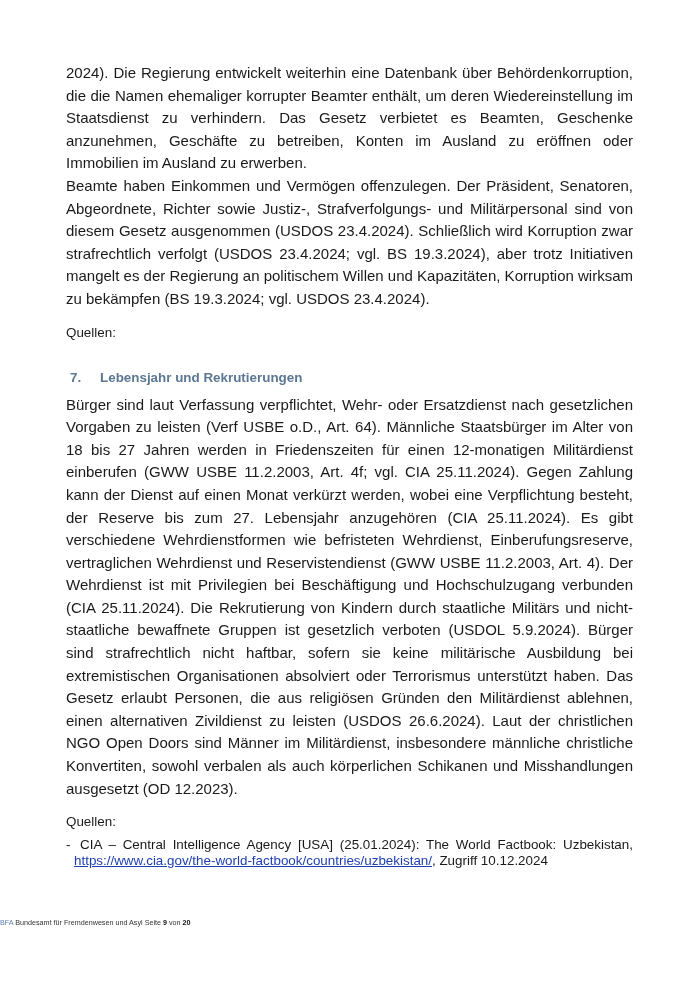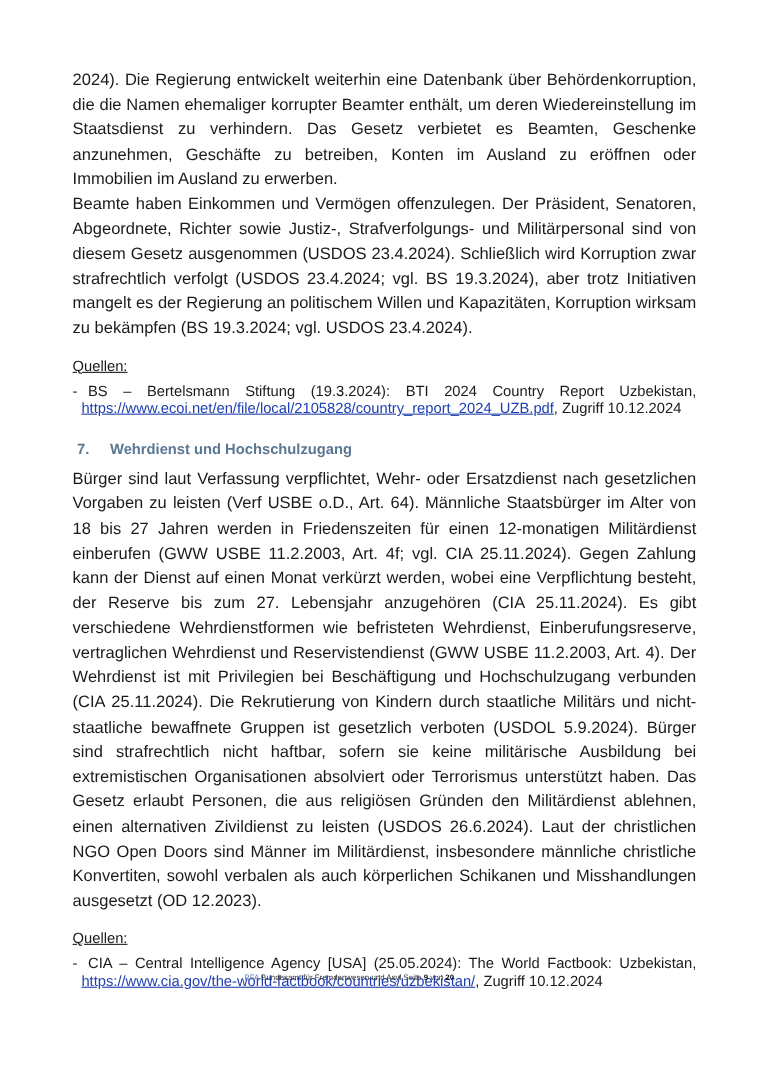--- a/index.html
+++ b/index.html
@@ -22,21 +22,20 @@
       width: 567px;
     }
     .para {
       font-size: 15px;
       line-height: 22.6px;
       text-align: justify;
       margin: 0;
     }
     .sources-label {
       font-size: 13.4px;
-      text-decoration: underline;
       margin: 0;
     }
     .src-list {
       margin: 0;
       padding: 0;
       list-style: none;
     }
     .src-item {
       font-size: 13.4px;
       line-height: 15.6px;
@@ -62,22 +61,21 @@
     }
     .heading .num {
       display: inline-block;
       width: 30px;
       padding-left: 4px;
     }
     .footer {
       position: absolute;
       left: 0;
       width: 635px;
-      top: 884px;
-      text-align: center;
+      top: 918px;
       font-size: 7.2px;
       color: #333;
     }
     .footer .bfa {
       color: #5b7fb0;
     }
     .footer b {
       font-weight: bold;
       color: #111;
     }
@@ -87,37 +85,34 @@
 
 <div class="page">
 
   <p class="para">2024). Die Regierung entwickelt weiterhin eine Datenbank über Behördenkorruption, die die Namen ehemaliger korrupter Beamter enthält, um deren Wiedereinstellung im Staatsdienst zu verhindern. Das Gesetz verbietet es Beamten, Geschenke anzunehmen, Geschäfte zu betreiben, Konten im Ausland zu eröffnen oder Immobilien im Ausland zu erwerben.</p>
   <p class="para">Beamte haben Einkommen und Vermögen offenzulegen. Der Präsident, Senatoren, Abgeordnete, Richter sowie Justiz-, Strafverfolgungs- und Militärpersonal sind von diesem Gesetz ausgenommen (USDOS 23.4.2024). Schließlich wird Korruption zwar strafrechtlich verfolgt (USDOS 23.4.2024; vgl. BS 19.3.2024), aber trotz Initiativen mangelt es der Regierung an politischem Willen und Kapazitäten, Korruption wirksam zu bekämpfen (BS 19.3.2024; vgl. USDOS 23.4.2024).</p>
 
   <div style="height:14px"></div>
   <p class="sources-label">Quellen:</p>
   <div style="height:8px"></div>
   <ul class="src-list">
-    <li class="src-item">
-      <span class="dash">-</span><span>BS – Bertelsmann Stiftung (19.3.2024): BTI 2024 Country Report Uzbekistan, </span><a class="link" href="#">https://www.ecoi.net/en/file/local/2105828/country_report_2024_UZB.pdf</a><span>, Zugriff 10.12.2024</span>
-    </li>
   </ul>
 
   <div style="height:22px"></div>
   <h2 class="heading">
-    <span class="num">7.</span><span>Wehrdienst und Hochschulzugang</span>
+    <span class="num">7.</span><span>Lebensjahr und Rekrutierungen</span>
   </h2>
   <div style="height:9px"></div>
   <p class="para">Bürger sind laut Verfassung verpflichtet, Wehr- oder Ersatzdienst nach gesetzlichen Vorgaben zu leisten (Verf USBE o.D., Art. 64). Männliche Staatsbürger im Alter von 18 bis 27 Jahren werden in Friedenszeiten für einen 12-monatigen Militärdienst einberufen (GWW USBE 11.2.2003, Art. 4f; vgl. CIA 25.11.2024). Gegen Zahlung kann der Dienst auf einen Monat verkürzt werden, wobei eine Verpflichtung besteht, der Reserve bis zum 27. Lebensjahr anzugehören  (CIA 25.11.2024). Es gibt verschiedene Wehrdienstformen wie befristeten Wehrdienst, Einberufungsreserve, vertraglichen Wehrdienst und Reservistendienst (GWW USBE 11.2.2003, Art. 4). Der Wehrdienst ist mit Privilegien bei Beschäftigung und Hochschulzugang verbunden (CIA 25.11.2024). Die Rekrutierung von Kindern durch staatliche Militärs und nicht-staatliche bewaffnete Gruppen ist gesetzlich verboten (USDOL 5.9.2024). Bürger sind strafrechtlich nicht haftbar, sofern sie keine militärische Ausbildung bei extremistischen Organisationen absolviert oder Terrorismus unterstützt haben. Das Gesetz erlaubt Personen, die aus religiösen Gründen den Militärdienst ablehnen, einen alternativen Zivildienst zu leisten (USDOS 26.6.2024). Laut der christlichen NGO Open Doors sind Männer im Militärdienst, insbesondere männliche christliche Konvertiten, sowohl verbalen als auch körperlichen Schikanen und Misshandlungen ausgesetzt (OD 12.2023).</p>
 
   <div style="height:14px"></div>
   <p class="sources-label">Quellen:</p>
   <div style="height:8px"></div>
   <ul class="src-list">
     <li class="src-item">
-      <span class="dash">-</span><span>CIA – Central Intelligence Agency [USA] (25.05.2024): The World Factbook: Uzbekistan, </span><a class="link" href="#">https://www.cia.gov/the-world-factbook/countries/uzbekistan/</a><span>, Zugriff 10.12.2024</span>
+      <span class="dash">-</span><span>CIA – Central Intelligence Agency [USA] (25.01.2024): The World Factbook: Uzbekistan, </span><a class="link" href="#">https://www.cia.gov/the-world-factbook/countries/uzbekistan/</a><span>, Zugriff 10.12.2024</span>
     </li>
   </ul>
 </div>
 
 <div class="footer">
   <span class="bfa">BFA</span><span> Bundesamt für Fremdenwesen und Asyl Seite </span><b>9</b><span> von </span><b>20</b>
 </div>
 
 </body></html>

